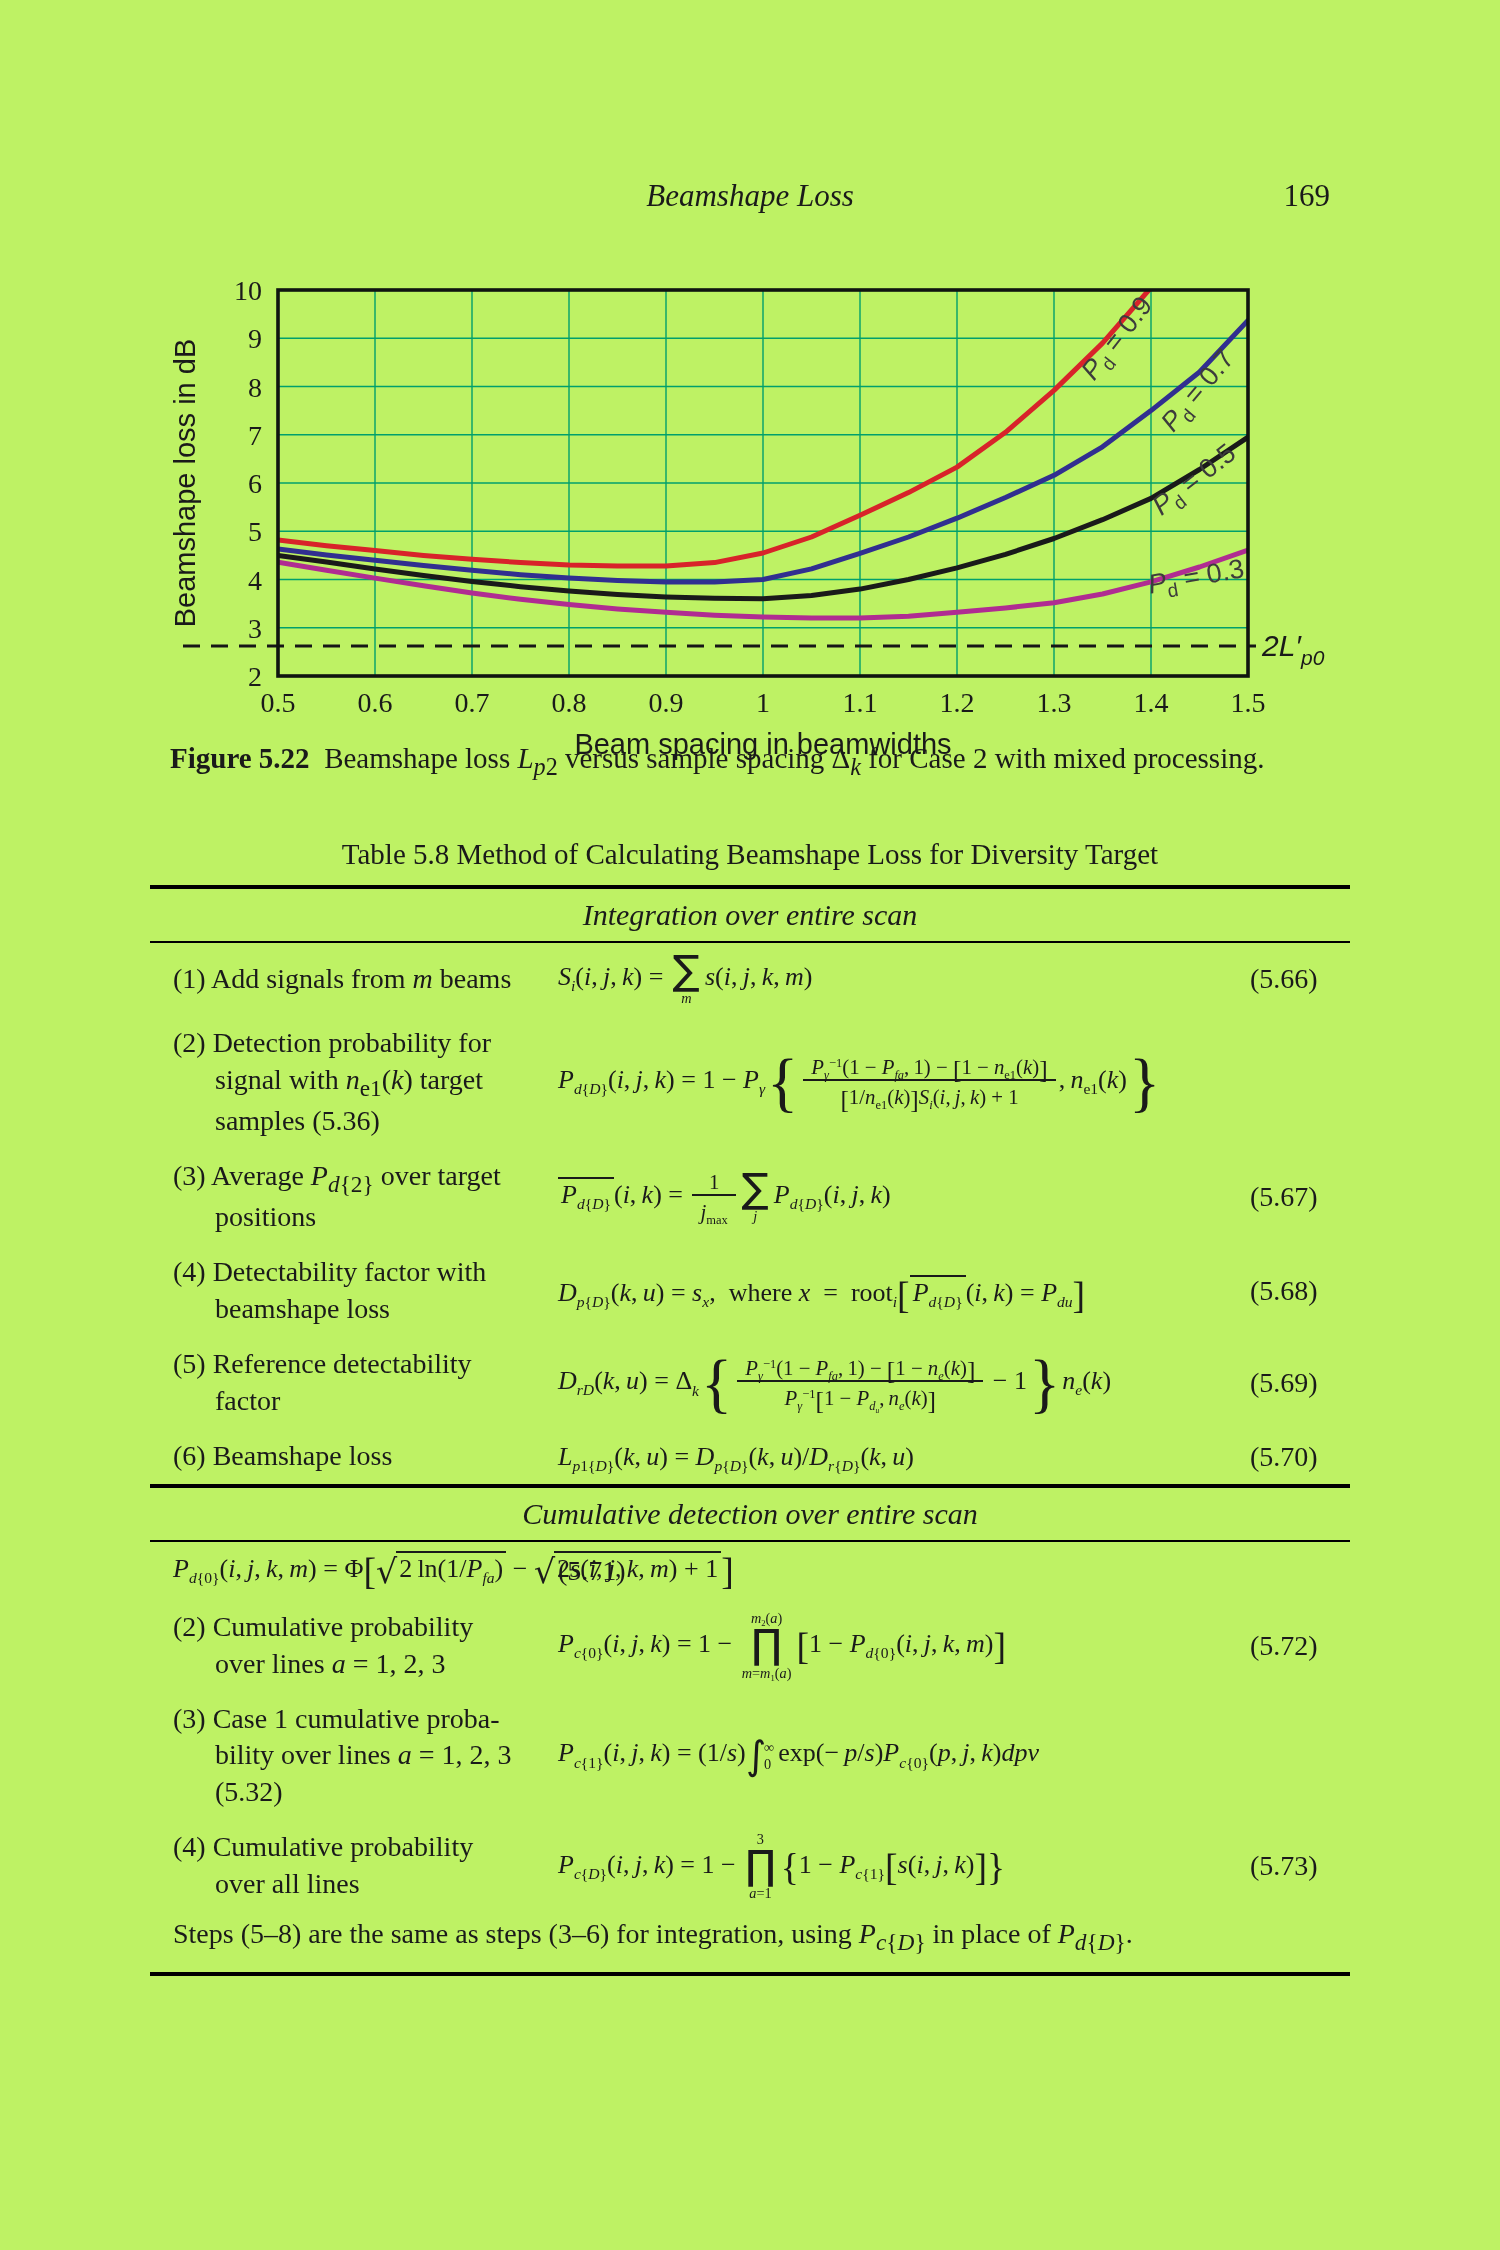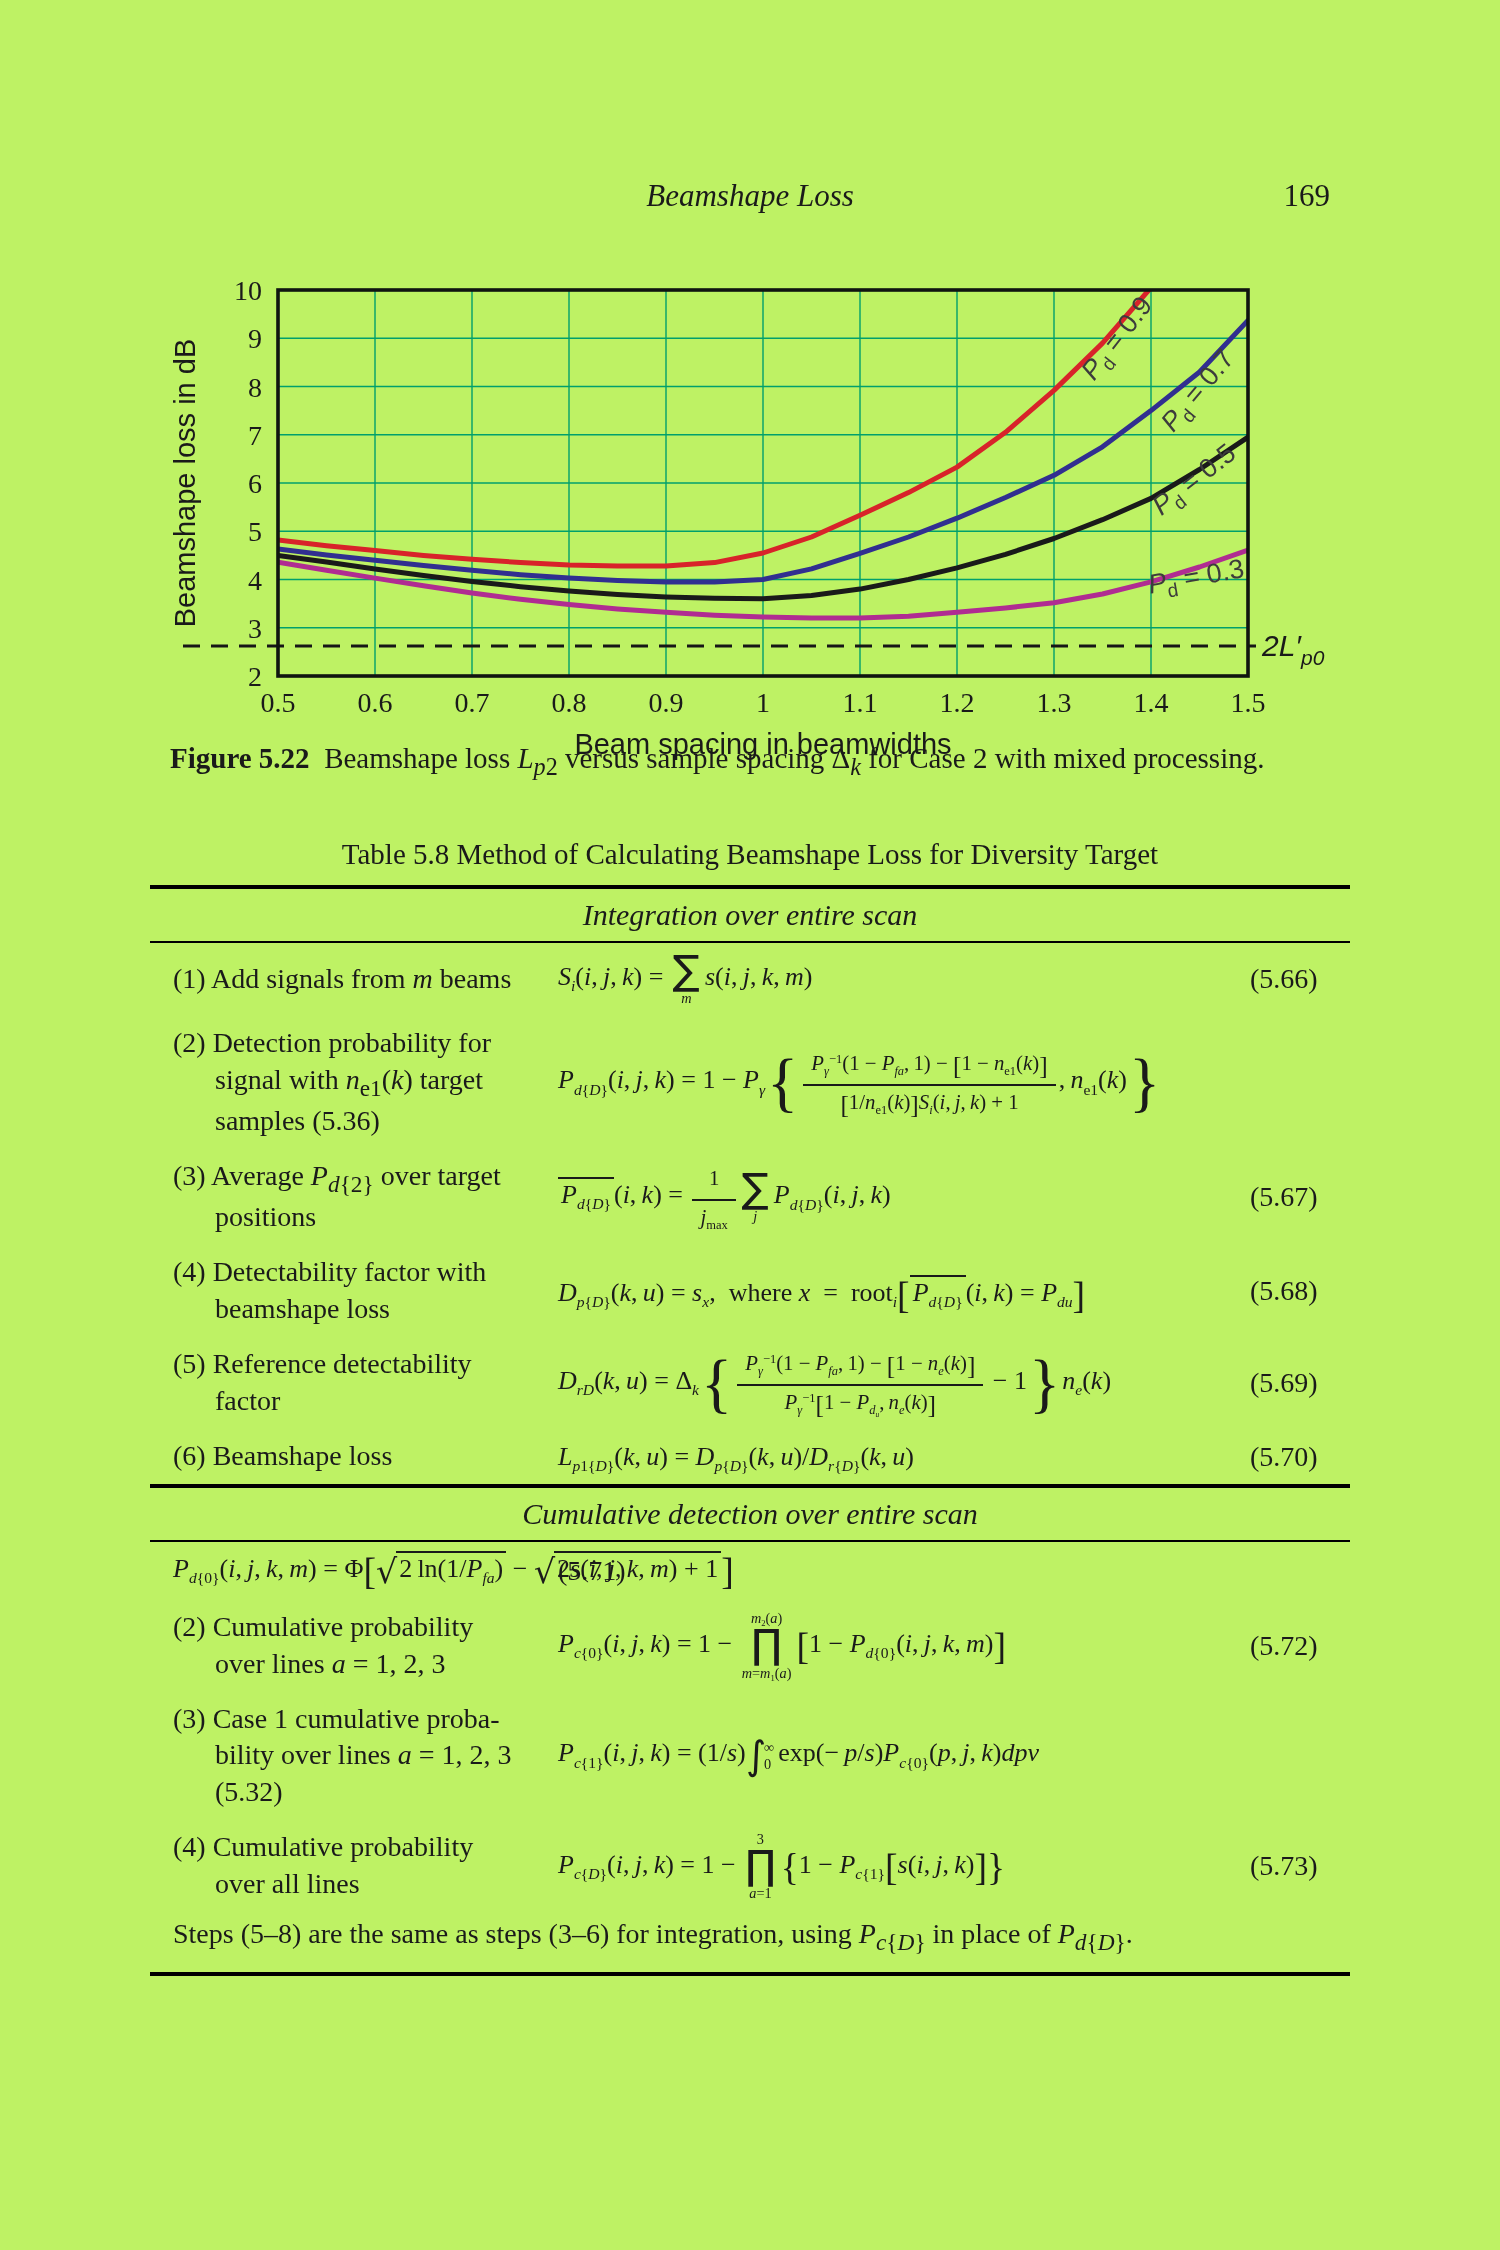--- a/index.html
+++ b/index.html
@@ -35,21 +35,21 @@
   .eqc{justify-self:start;}
   .eqc.span2{grid-column:2/4;}
   .eqno{text-align:left;font-size:28px;white-space:nowrap;}
   .footnote{font-size:28px;padding:6px 0 16px 23px;}
 
   
   .eq{font-size:26px;white-space:nowrap;}
   .eq sub{font-size:0.6em;vertical-align:-0.4em;line-height:0;}
   .eq sup{font-size:0.6em;vertical-align:0.55em;line-height:0;}
   .fr{display:inline-block;vertical-align:middle;text-align:center;font-size:0.8em;margin:0 3px;}
-  .fr .nu{display:block;border-bottom:2px solid #1a1a1a;padding:2px 8px 9px;}
+  .fr .nu{display:block;border-bottom:2px solid #1a1a1a;padding:2px 8px 0;}
   .fr .de{display:block;padding:4px 8px 2px;}
   .lim{display:inline-flex;flex-direction:column;align-items:center;vertical-align:middle;line-height:1;margin:0 5px 0 3px;}
   .lim .bigop{font-size:1.55em;font-family:"DejaVu Sans",sans-serif;line-height:0.95;}
   .lim .lo,.lim .lu{font-size:0.55em;line-height:1.15;}
   .big{vertical-align:middle;}
   .b1{font-size:1.22em;line-height:0;}
   .b2{font-size:1.45em;line-height:0;}
   .b3{font-size:2.5em;line-height:0;margin:0 2px;font-weight:300;}
   .ov{display:inline-block;border-top:2px solid #1a1a1a;padding:1px 3px 0;line-height:1.15;}
   .rad{font-family:"DejaVu Sans",sans-serif;font-size:1.28em;vertical-align:middle;margin-right:-1px;}

